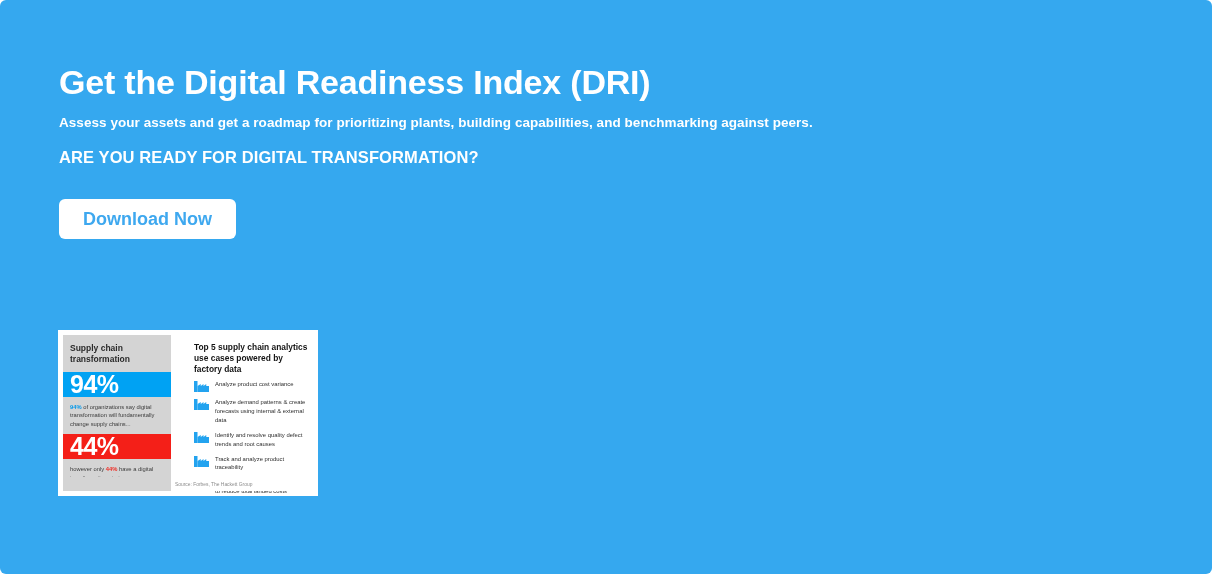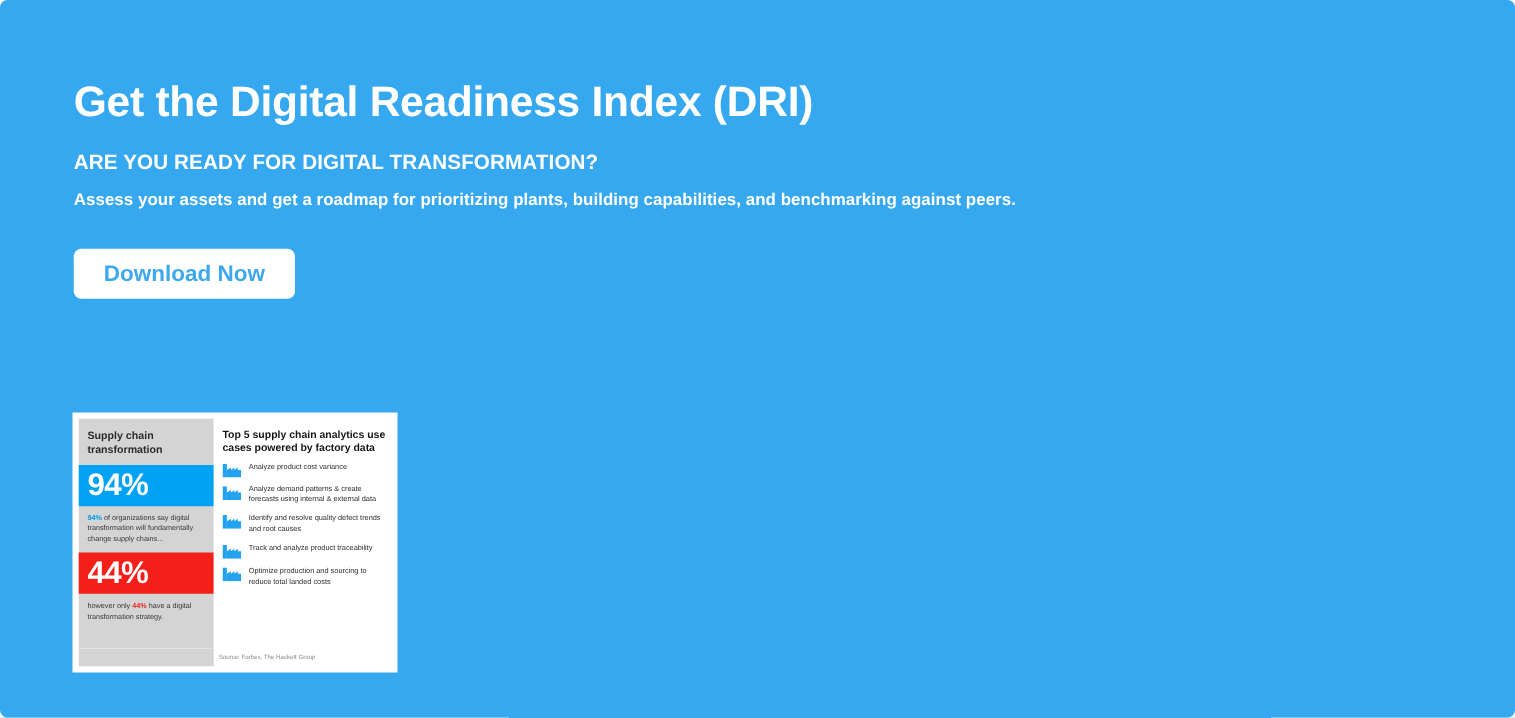--- a/index.html
+++ b/index.html
@@ -78,21 +78,21 @@
     align-items: center;
     justify-content: center;
   }
 
   
   #infographic {
     position: absolute;
     left: 58px;
     top: 330px;
     width: 260px;
-    height: 208px;
+    height: 166px;
     background: #ffffff;
     box-sizing: border-box;
     padding: 5px 5px 5px 5px;
     display: flex;
     flex-direction: column;
   }
   #infographic-body {
     display: flex;
     flex: 1;
     min-height: 0;
@@ -140,20 +140,21 @@
   #stats-spacer { flex: 1; }
 
   
   #usecases-column {
     flex: 1;
     background: #ffffff;
     padding: 7px 4px 0 7px;
     box-sizing: border-box;
     display: flex;
     flex-direction: column;
+    margin-left: 16px;
   }
   #usecases-heading {
     font-size: 8.4px;
     font-weight: bold;
     color: #141414;
     line-height: 1.28;
     margin-bottom: 6px;
   }
   #usecases-list {
     display: flex;
@@ -197,22 +198,22 @@
     white-space: nowrap;
   }
 </style>
 </head>
 <body>
 
 <div id="hero-banner">
 
   <div id="hero-content">
     <h1 id="hero-title">Get the Digital Readiness Index (DRI)</h1>
+    <div id="hero-description">Assess your assets and get a roadmap for prioritizing plants, building capabilities, and benchmarking against peers.</div>
     <div id="hero-subtitle">ARE YOU READY FOR DIGITAL TRANSFORMATION?</div>
-    <div id="hero-description">Assess your assets and get a roadmap for prioritizing plants, building capabilities, and benchmarking against peers.</div>
   </div>
 
   <button id="download-button">Download Now</button>
 
   <div id="infographic">
     <div id="infographic-body">
 
       <div id="stats-column">
         <div id="stats-heading">Supply chain transformation</div>
 

